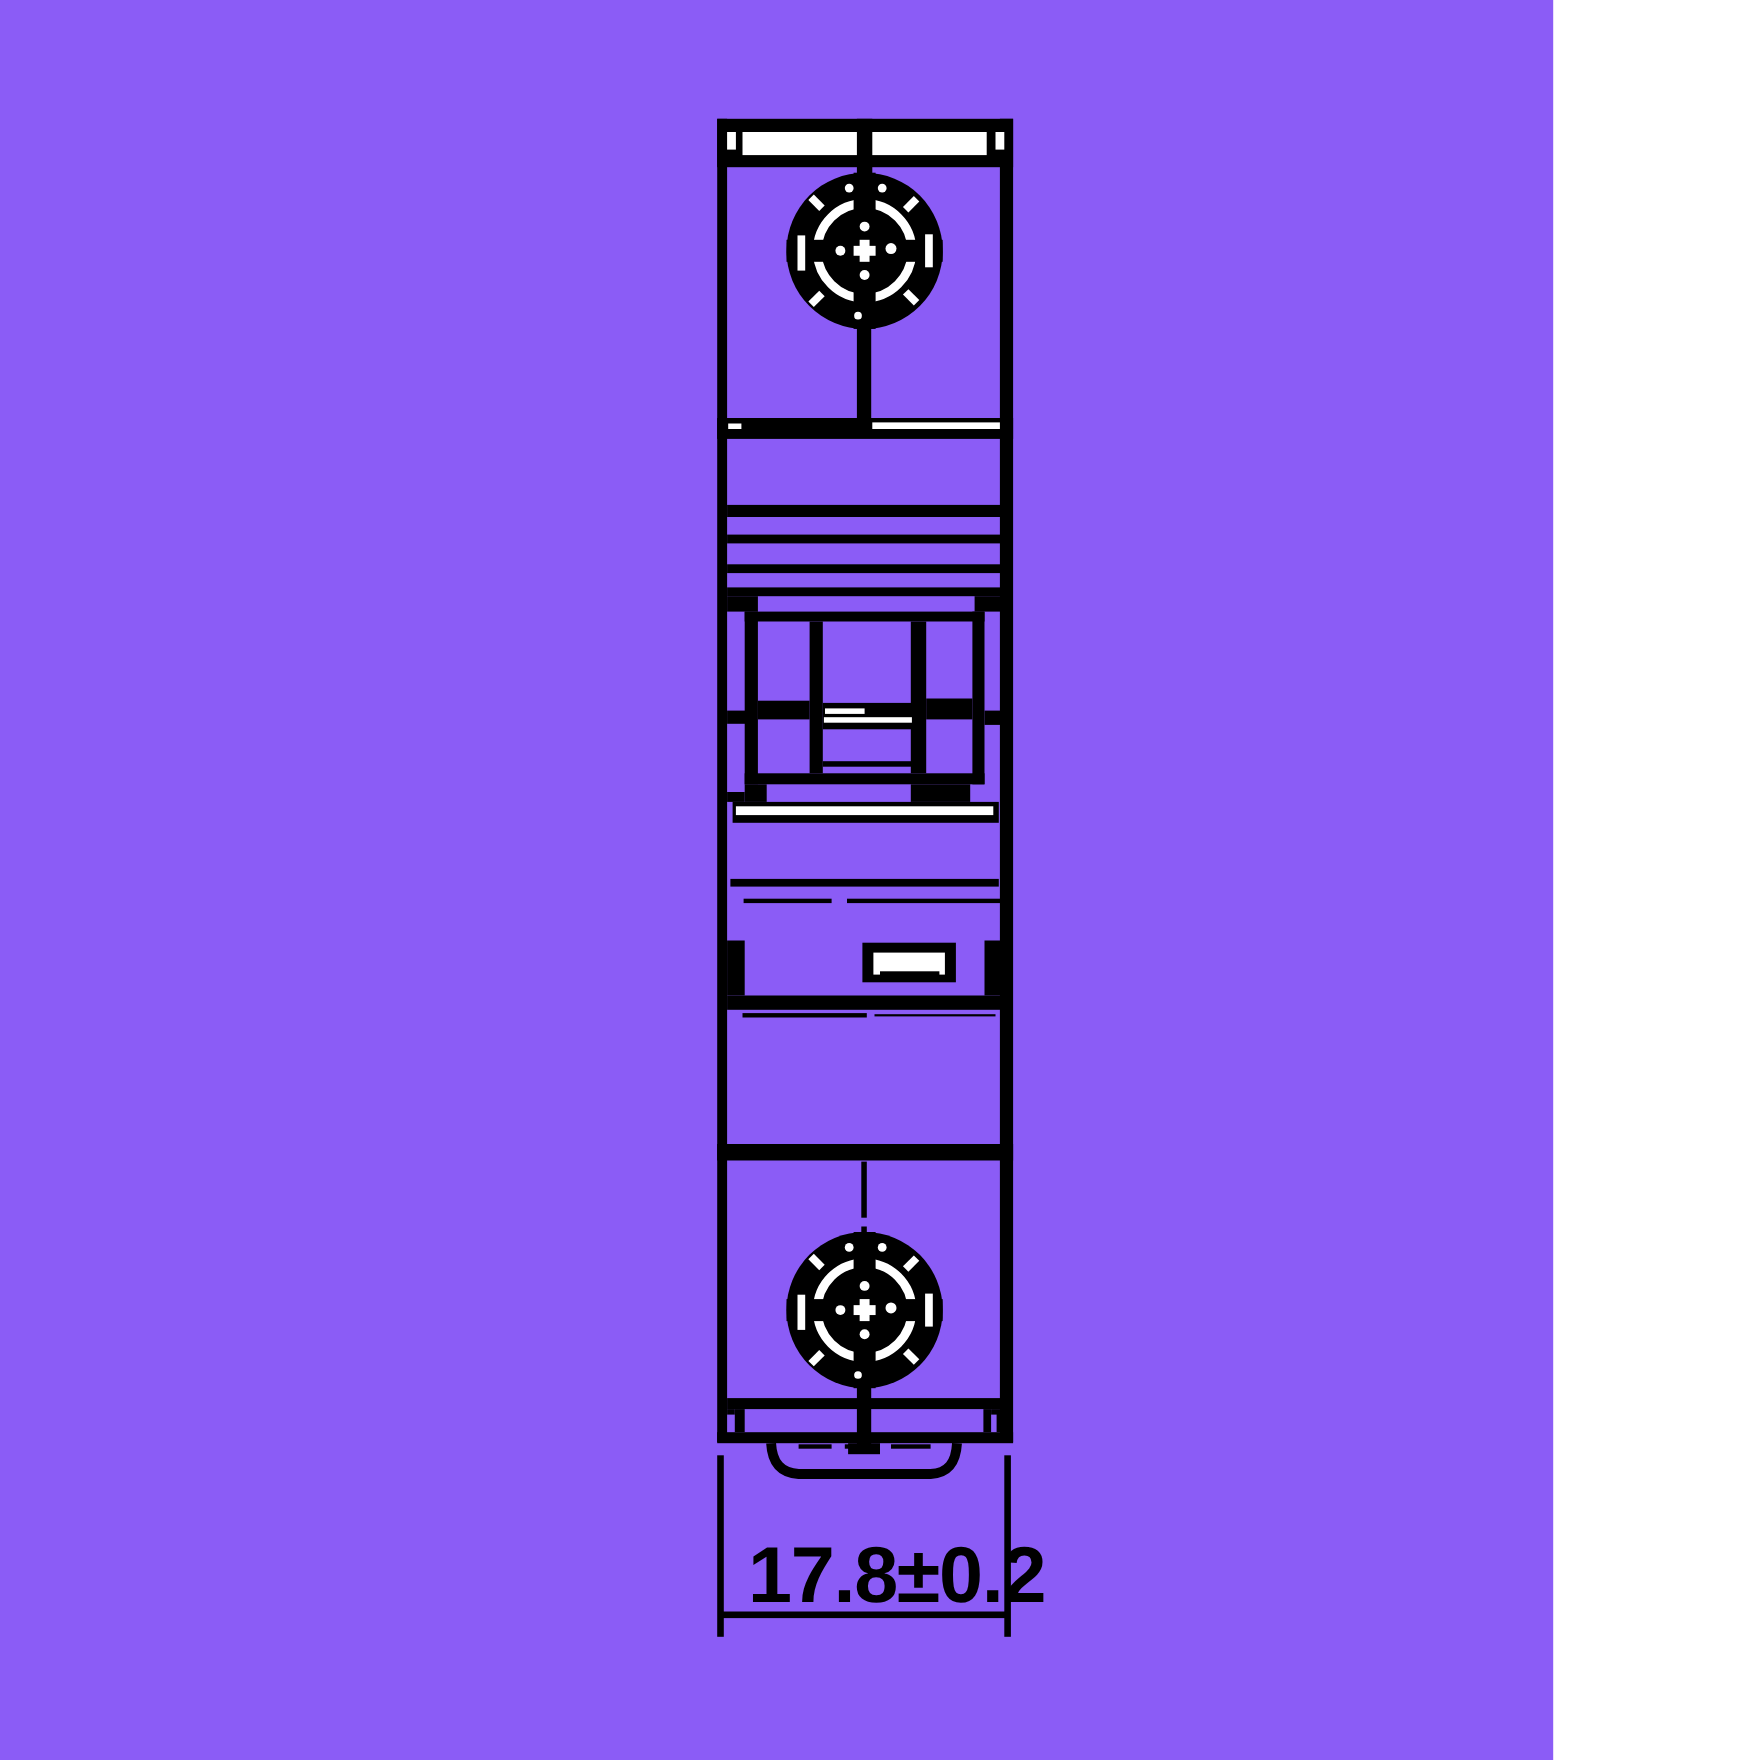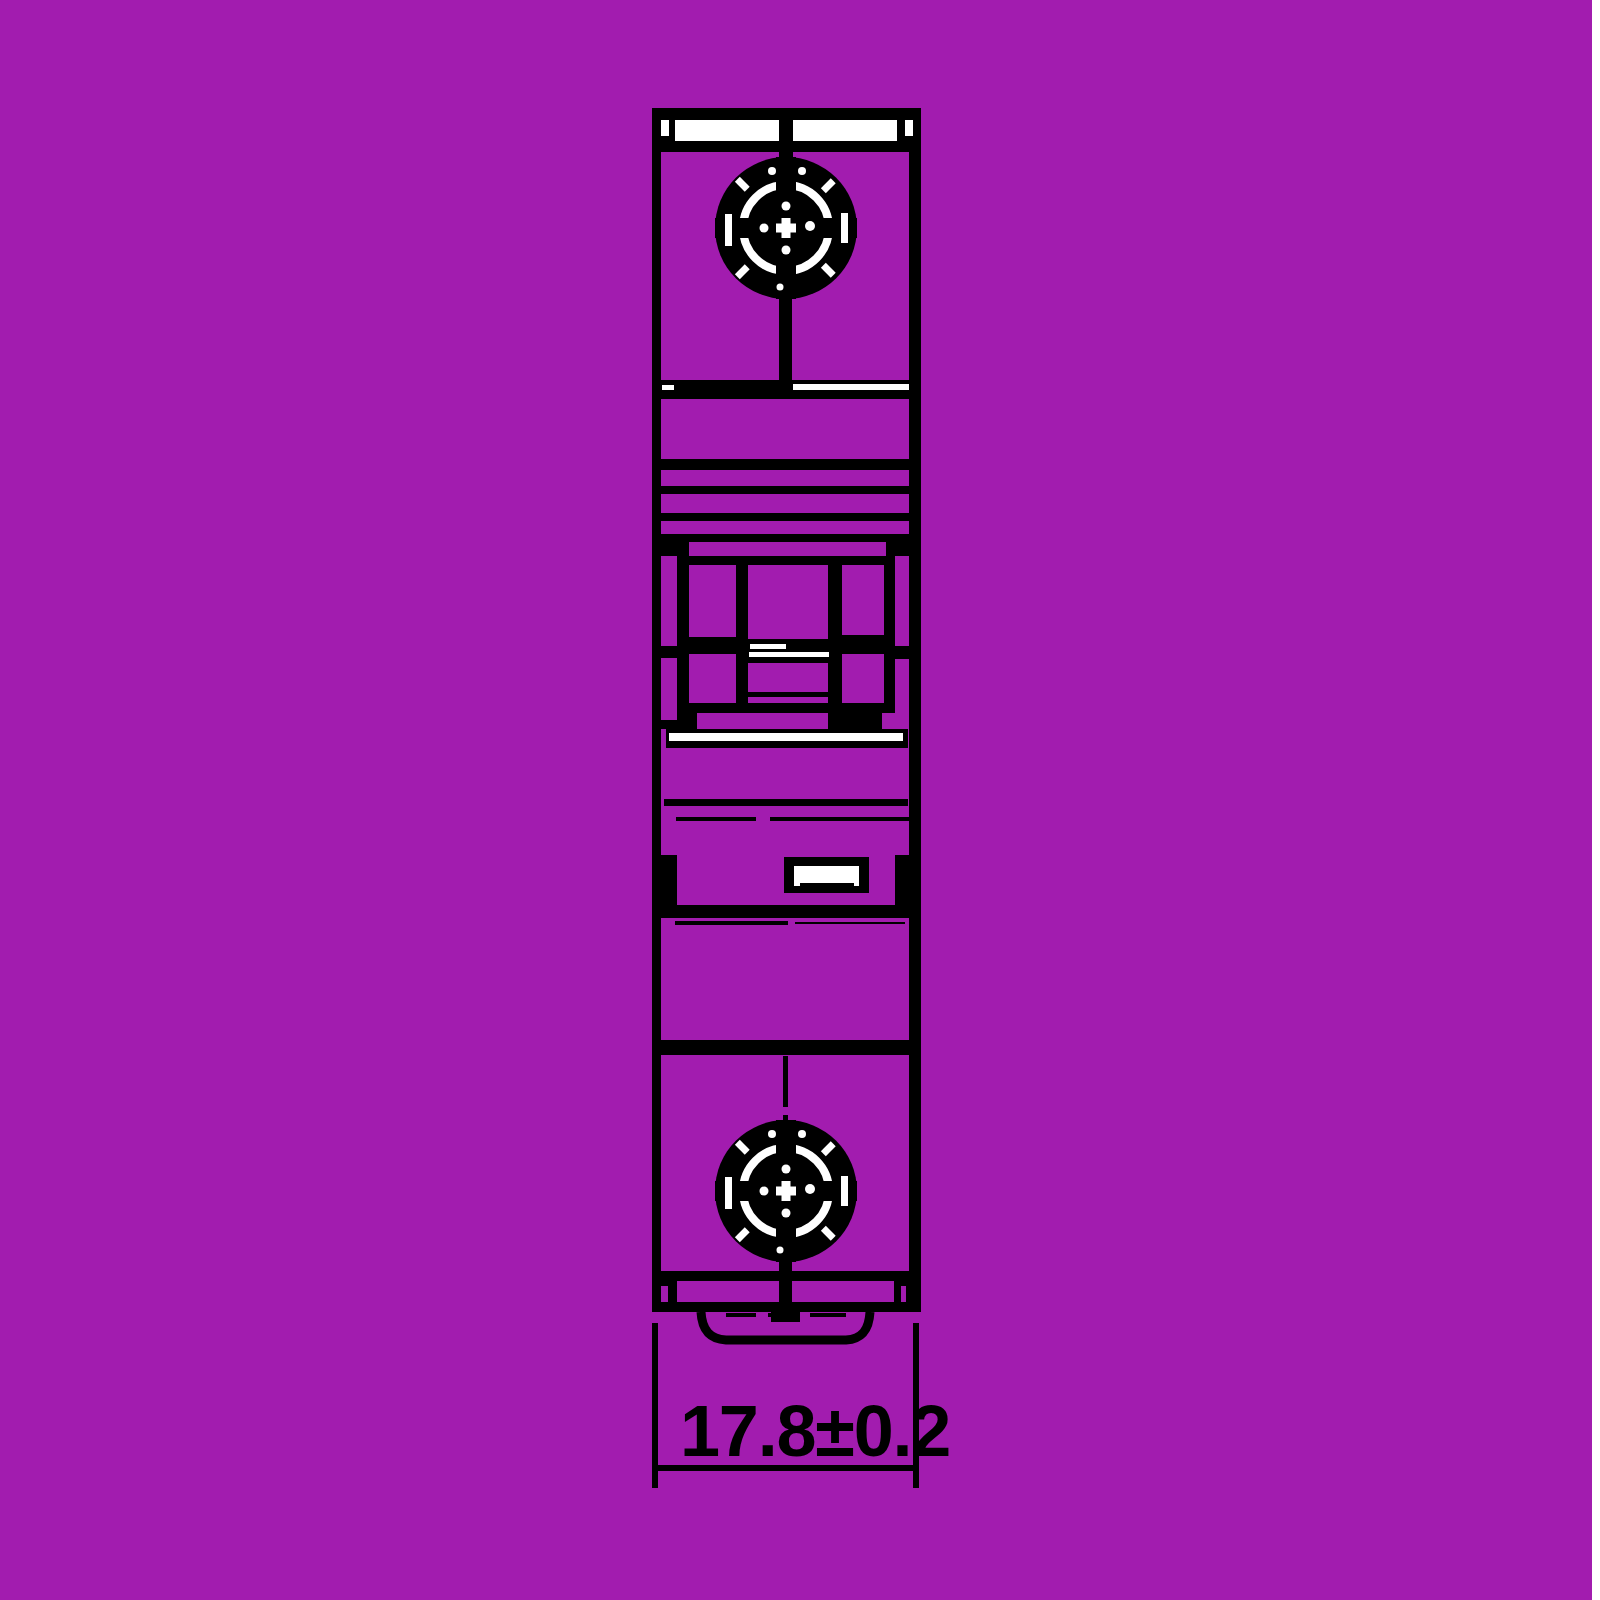--- a/index.html
+++ b/index.html
@@ -1,16 +1,16 @@
 <!DOCTYPE html>
 <html><head>
 <meta charset="utf-8">
 <style>
   html,body{margin:0;padding:0;background:#ffffff;}
-  #page{position:relative;width:1592px;height:1600px;background:#a21caf;overflow:hidden;
+  #page{position:relative;width:1412px;height:1600px;background:#8b5cf6;overflow:hidden;
         font-family:"Liberation Sans", sans-serif;}
   svg{position:absolute;left:0;top:0;}
 </style>
 </head>
 <body>
 <div id="page">
 <svg width="1600" height="1600" viewBox="0 0 1600 1600" xmlns="http://www.w3.org/2000/svg">
 <defs>
 <g id="screwhead">
   <circle cx="0" cy="0" r="71" fill="#000"></circle>

